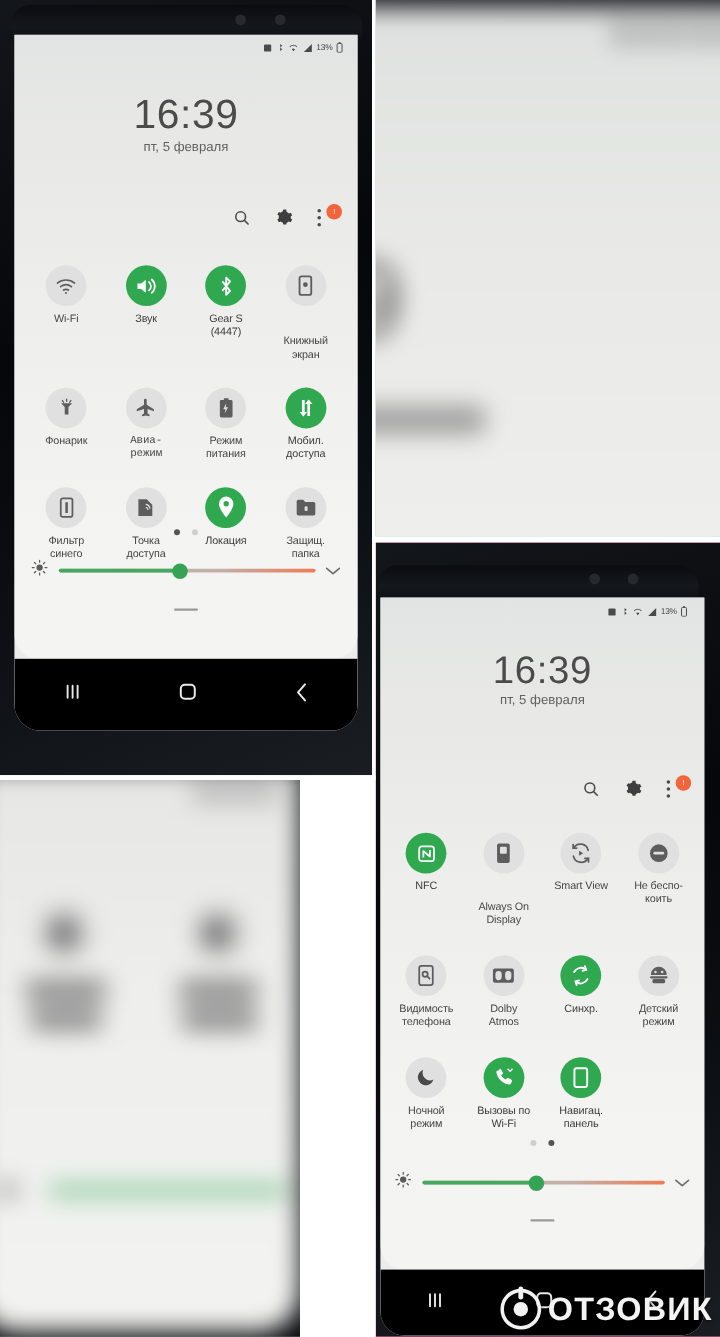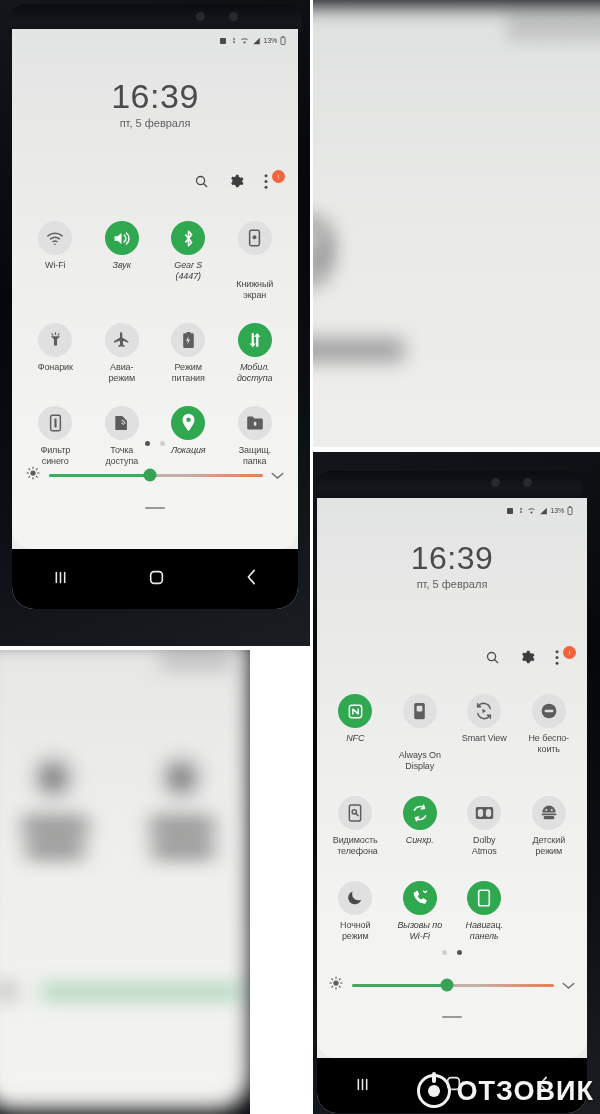--- a/index.html
+++ b/index.html
@@ -62,21 +62,21 @@
   .tile-ico {
     border-radius:50%; display:flex; align-items:center; justify-content:center;
     background:#e0e0e0;
   }
   .tile-ico.on { background:#2fa84f; }
   .tile-ico svg { display:block; }
   .tile-lbl {
     text-align:center; color:#474747; line-height:1.22; margin-top:5px;
     font-size:9px; letter-spacing:-.1px;
   }
-  .tile-ico.on + .tile-lbl { color:#3c3c3c;font-style:italic; }
+  .tile-ico.on + .tile-lbl { color:#3c3c3c; }
 
   
   .dots { position:absolute; left:0; right:0; display:flex; justify-content:center; gap:10px; }
   .dot { width:5px; height:5px; border-radius:50%; background:#cfcfcf; }
   .dot.active { background:#555; }
 
   
   .bright { position:absolute; display:flex; align-items:center; }
   .bright-track { position:relative; flex:1; height:3px; border-radius:2px;
     background:linear-gradient(90deg,#b9b9b9 0%,#c3b0a8 62%,#ef7a54 100%); }
@@ -242,21 +242,21 @@
             </div>
             <div class="tile-lbl" style="white-space:pre-line;">Фонарик</div>
           </div>
 
           <div class="tile">
             <div class="tile-ico" style="width:34px;height:34px;">
               <svg width="19" height="18" viewBox="0 0 24 24" fill="#5d5d5d">
                   <path d="M21 15.5v-2l-8-5V3.2a1.5 1.5 0 10-3 0V8.5l-8 5v2l8-2.5V18l-2.2 1.6v1.6L12 20.3l4.2.9v-1.6L14 18v-5l7 2.5z"></path>
                 </svg>
             </div>
-            <div class="tile-lbl" style="white-space:pre-line;">Авиа-
+            <div class="tile-lbl" style="white-space:pre-line;font-family:Liberation Mono, monospace;">Авиа-
 режим</div>
           </div>
 
           <div class="tile">
             <div class="tile-ico" style="width:34px;height:34px;">
               <svg width="13" height="18" viewBox="0 0 16 22" fill="#5d5d5d">
                   <path d="M5.6 1h4.8v1.8H13a1.5 1.5 0 011.5 1.5v15A1.5 1.5 0 0113 20.8H3A1.5 1.5 0 011.5 19.3v-15A1.5 1.5 0 013 2.8h2.6V1z"></path>
                   <path d="M8 6.2l-3 6h2.3l-.8 4.2 3.5-6.1H7.6L8 6.2z" fill="#e0e0e0"></path>
                 </svg>
             </div>
@@ -520,45 +520,45 @@
           </div>
 
           <div class="tile">
             <div class="tile-ico" style="width:34px;height:34px;">
               <svg width="14" height="18" viewBox="0 0 17 22" fill="none" stroke="#5d5d5d" stroke-width="1.8">
                   <rect x="1.6" y="1.2" width="13.8" height="19.6" rx="2.2"></rect>
                   <circle cx="7.6" cy="9.6" r="2.6"></circle>
                   <path d="M9.6 11.6l2.6 2.6" stroke-linecap="round"></path>
                 </svg>
             </div>
-            <div class="tile-lbl" style="white-space:pre-line;text-align:right;">Видимость
+            <div class="tile-lbl" style="white-space:pre-line;">Видимость
 телефона</div>
+          </div>
+
+          <div class="tile">
+            <div class="tile-ico" style="width:34px;height:34px;">
+              <svg width="19" height="14" viewBox="0 0 24 17" fill="#5d5d5d">
+                  <rect x="1" y="1" width="22" height="15" rx="2"></rect>
+                  <rect x="3.6" y="3.6" width="6.6" height="9.8" rx="3.3" fill="#e0e0e0"></rect>
+                  <rect x="13.8" y="3.6" width="6.6" height="9.8" rx="3.3" fill="#e0e0e0"></rect>
+                </svg>
+            </div>
+            <div class="tile-lbl" style="white-space:pre-line;">Dolby
+Atmos</div>
           </div>
 
           <div class="tile">
             <div class="tile-ico on" style="width:34px;height:34px;">
               <svg width="18" height="18" viewBox="0 0 22 22" fill="none" stroke="#fff" stroke-width="2" stroke-linecap="round">
                 <path d="M4.2 7.4A8 8 0 0115.6 4.3"></path>
                   <path d="M17.8 14.6A8 8 0 016.4 17.7"></path>
                 <path d="M15.2 1.5l1.2 3.6-3.6 1M6.8 20.5l-1.2-3.6 3.6-1"></path>
               </svg>
             </div>
             <div class="tile-lbl" style="white-space:pre-line;">Синхр.</div>
-          </div>
-
-          <div class="tile">
-            <div class="tile-ico" style="width:34px;height:34px;">
-              <svg width="19" height="14" viewBox="0 0 24 17" fill="#5d5d5d">
-                  <rect x="1" y="1" width="22" height="15" rx="2"></rect>
-                  <rect x="3.6" y="3.6" width="6.6" height="9.8" rx="3.3" fill="#e0e0e0"></rect>
-                  <rect x="13.8" y="3.6" width="6.6" height="9.8" rx="3.3" fill="#e0e0e0"></rect>
-                </svg>
-            </div>
-            <div class="tile-lbl" style="white-space:pre-line;">Dolby
-Atmos</div>
           </div>
 
           <div class="tile">
             <div class="tile-ico" style="width:34px;height:34px;">
               <svg width="18" height="17" viewBox="0 0 22 20" fill="#5d5d5d">
                   <path d="M3 9.5a8 8 0 0116 0v.6H3v-.6z"></path>
                   <rect x="2" y="11.2" width="18" height="2.3" rx="1.1"></rect>
                   <rect x="4.5" y="14.2" width="13" height="4.2" rx="1.6"></rect>
                   <circle cx="7.6" cy="7" r="1.3" fill="#e0e0e0"></circle>
                   <circle cx="14.4" cy="7" r="1.3" fill="#e0e0e0"></circle>

